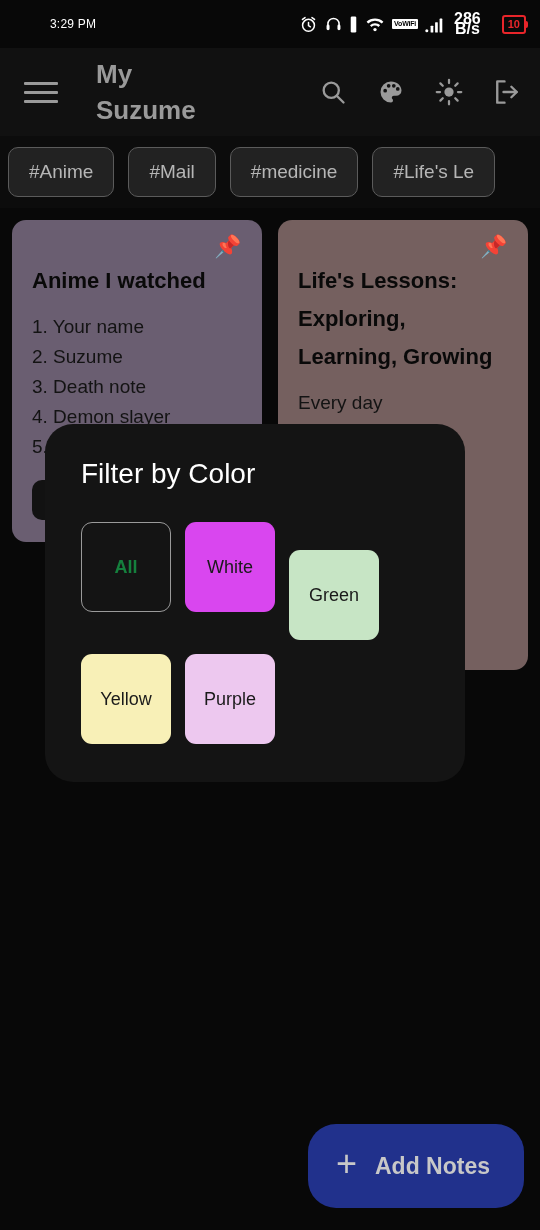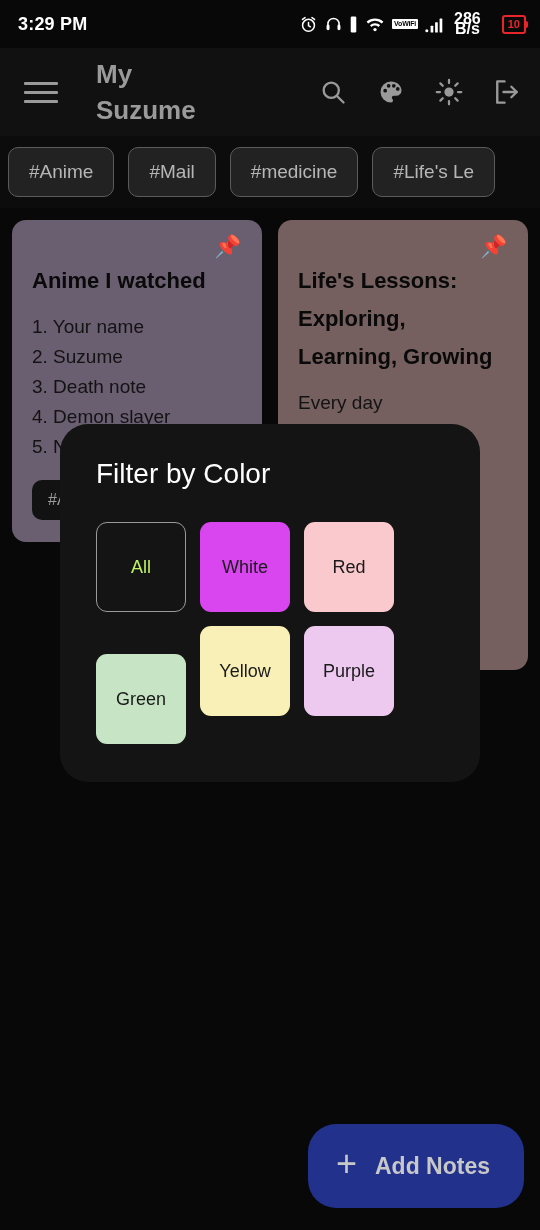--- a/index.html
+++ b/index.html
@@ -17,23 +17,24 @@
   .status-bar {
     height: 48px;
     display: flex;
     align-items: center;
     justify-content: space-between;
     padding: 0 14px 0 18px;
     background: #080808;
   }
   .status-time {
     color: #ffffff;
-    font-size: 18px;
-    font-weight: 700;
+    font-size: 12px;
+    font-weight: 400;
     letter-spacing: .2px;
+    margin-left: 32px;
   }
   .status-icons {
     display: flex;
     align-items: center;
     gap: 7px;
   }
   .status-icons svg { display: block; }
   .vowifi-badge {
     color: #000;
     background: #fff;
@@ -191,21 +192,21 @@
   }
 
   
   .scrim {
     position: absolute;
     inset: 0;
     background: transparent;
   }
   .dialog {
     position: absolute;
-    left: 60px;
+    left: 45px;
     top: 424px;
     width: 420px;
     background: #141414;
     border-radius: 28px;
     padding: 34px 36px 38px 36px;
   }
   .dialog-title {
     color: #ffffff;
     font-size: 28px;
     font-weight: 400;
@@ -377,23 +378,22 @@
 exp...</div>
   </div>
 
 </div>
 
 <div class="scrim"></div>
 
 <div class="dialog">
   <div class="dialog-title">Filter by Color</div>
   <div class="swatch-grid">
-    <div class="swatch" style="background: rgb(20, 20, 20); color: #bef264; border-color: rgb(154, 154, 154);">All</div>
+    <div class="swatch" style="background: rgb(20, 20, 20); color: #15803d; border-color: rgb(154, 154, 154); font-weight: bold;">All</div>
     <div class="swatch" style="background: #d946ef; color: rgb(26, 26, 26); border-color: transparent;">White</div>
-    <div class="swatch" style="background: rgb(250, 201, 205); color: rgb(26, 26, 26); border-color: transparent;">Red</div>
     <div class="swatch" style="background: rgb(199, 229, 197); color: rgb(26, 26, 26); border-color: transparent; margin-top: 28px;">Green</div>
     <div class="swatch" style="background: rgb(248, 240, 183); color: rgb(26, 26, 26); border-color: transparent;">Yellow</div>
     <div class="swatch" style="background: rgb(237, 200, 239); color: rgb(26, 26, 26); border-color: transparent;">Purple</div>
   </div>
 </div>
 
 <div class="fab">
   <span class="fab-plus">+</span>
   <span class="fab-label">Add Notes</span>
 </div>

